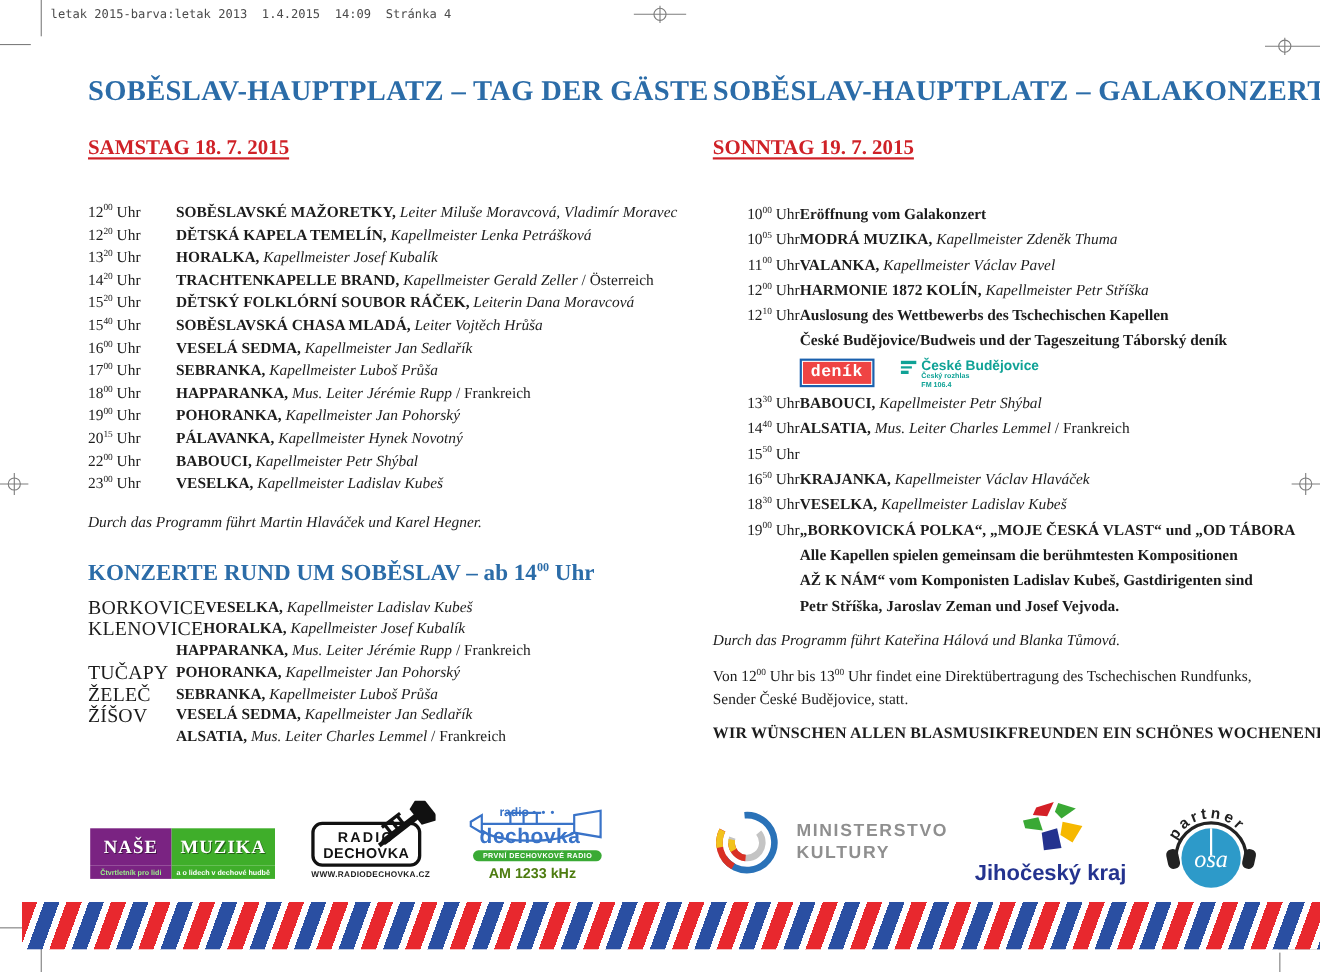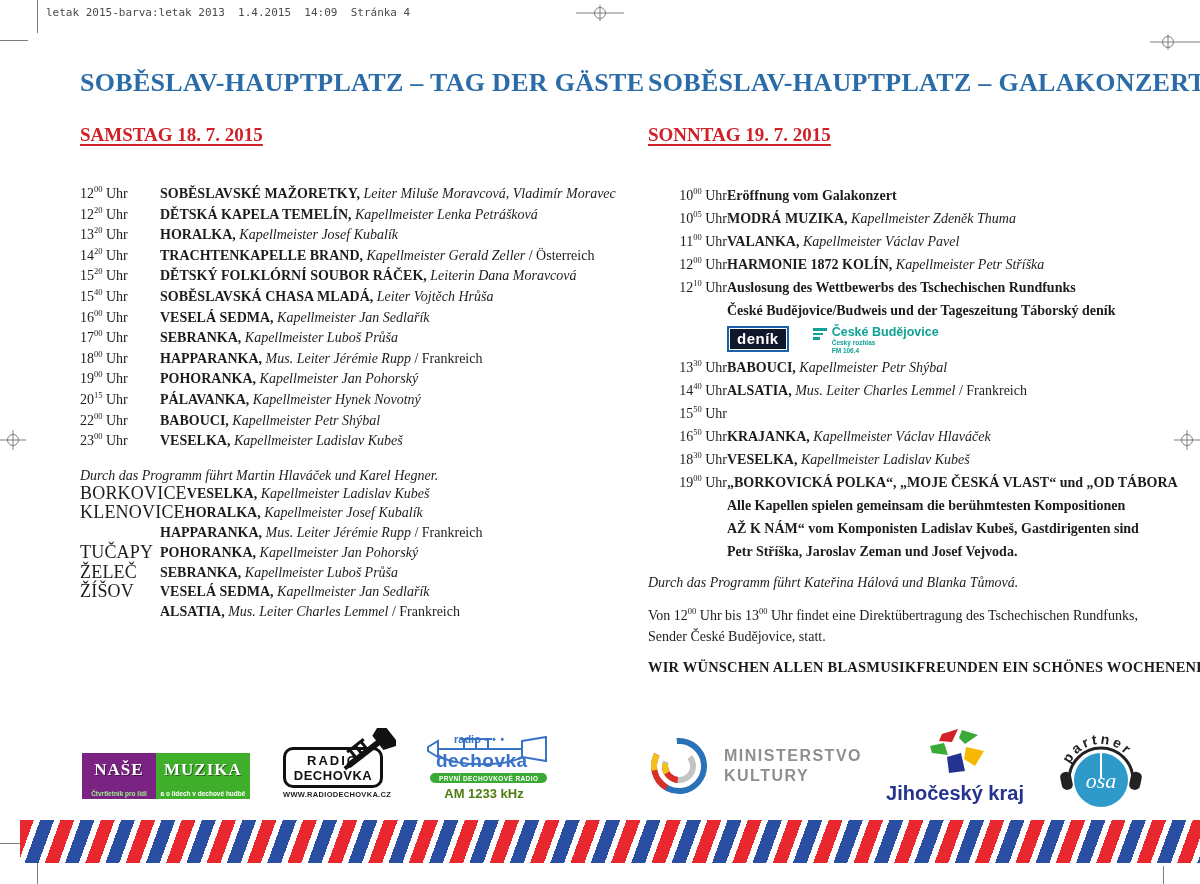--- a/index.html
+++ b/index.html
@@ -37,21 +37,21 @@
   .konzerte-title{margin:24px 0 10px;font-size:21px;font-weight:bold;color:var(--heading-blue);white-space:nowrap;}
   .konzerte-title sup{font-size:11px;vertical-align:super;line-height:0;}
   .konzerte .row{line-height:19.7px;}
   .broadcast{font-size:14px;line-height:21px;margin:14px 0 0;}
   .broadcast .line{white-space:nowrap;}
   .broadcast sup{font-size:8.5px;vertical-align:super;line-height:0;}
   .closing{font-weight:bold;font-size:14.5px;margin:12px 0 0;letter-spacing:.2px;white-space:nowrap;}
   
   .inline-logos{display:flex;gap:24px;align-items:flex-start;margin:4px 0 2px;height:28px;}
   .denik{display:inline-block;border:2px solid #1b61ae;padding:1px;background:#fff;}
-  .denik-inner{display:block;background:#0f172a;color:#fff;font-family:Liberation Sans, sans-serif;
+  .denik-inner{display:block;background:#ef4444;color:#fff;font-family:Liberation Mono, monospace;
                font-weight:bold;font-size:15px;line-height:20px;padding:0 7px;letter-spacing:.5px;}
   .rozhlas{display:flex;gap:5px;align-items:flex-start;}
   .rozhlas-bars{display:block;width:14px;padding-top:2px;}
   .rozhlas-bars i{display:block;height:2.5px;margin:0 0 2px;background:#0fa296;}
   .rozhlas-bars i:nth-child(1){width:14px;}
   .rozhlas-bars i:nth-child(2){width:10px;}
   .rozhlas-bars i:nth-child(3){width:7px;}
   .rozhlas-text{display:block;font-family:"Liberation Sans",sans-serif;color:#0fa296;}
   .rozhlas-station{display:block;font-weight:bold;font-size:12.5px;line-height:13px;}
   .rozhlas-sub{display:block;font-weight:bold;font-size:6.5px;line-height:7.5px;}
@@ -205,20 +205,21 @@
           </span>
         </div>
         <div class="row">
           <span class="time">23<sup>00</sup> Uhr</span>
           <span class="entry">
             <span class="line"><b>VESELKA,</b><i> Kapellmeister Ladislav Kubeš</i></span>
           </span>
         </div>
       </div>
     <p class="moderation">Durch das Programm führt Martin Hlaváček und Karel Hegner.</p>
+    <h3 class="konzerte-title"><span>KONZERTE RUND UM SOBĚSLAV – ab 14</span><sup>00</sup><span> Uhr</span></h3>
     <div class="sched konzerte" id="konzerte-schedule">
         <div class="row">
           <span class="time place">BORKOVICE</span>
           <span class="entry">
             <span class="line"><b>VESELKA,</b><i> Kapellmeister Ladislav Kubeš</i></span>
           </span>
         </div>
         <div class="row">
           <span class="time place">KLENOVICE</span>
           <span class="entry">
@@ -284,21 +285,21 @@
         </div>
         <div class="row">
           <span class="time">12<sup>00</sup> Uhr</span>
           <span class="entry">
             <span class="line"><b>HARMONIE 1872 KOLÍN,</b><i> Kapellmeister Petr Stříška</i></span>
           </span>
         </div>
         <div class="row">
           <span class="time">12<sup>10</sup> Uhr</span>
           <span class="entry">
-            <span class="line"><b>Auslosung des Wettbewerbs des Tschechischen Rundfunks</b></span>
+            <span class="line"><b>Auslosung des Wettbewerbs des Tschechischen Kapellen</b></span>
             <span class="line"><b>České Budějovice/Budweis und der Tageszeitung Táborský deník</b></span>
             <div class="inline-logos" id="inline-logos">
     <span class="denik">
       <span class="denik-inner">deník</span>
     </span>
     <span class="rozhlas">
       <span class="rozhlas-bars">
                   <i></i>
                   <i></i>
                   <i></i>

